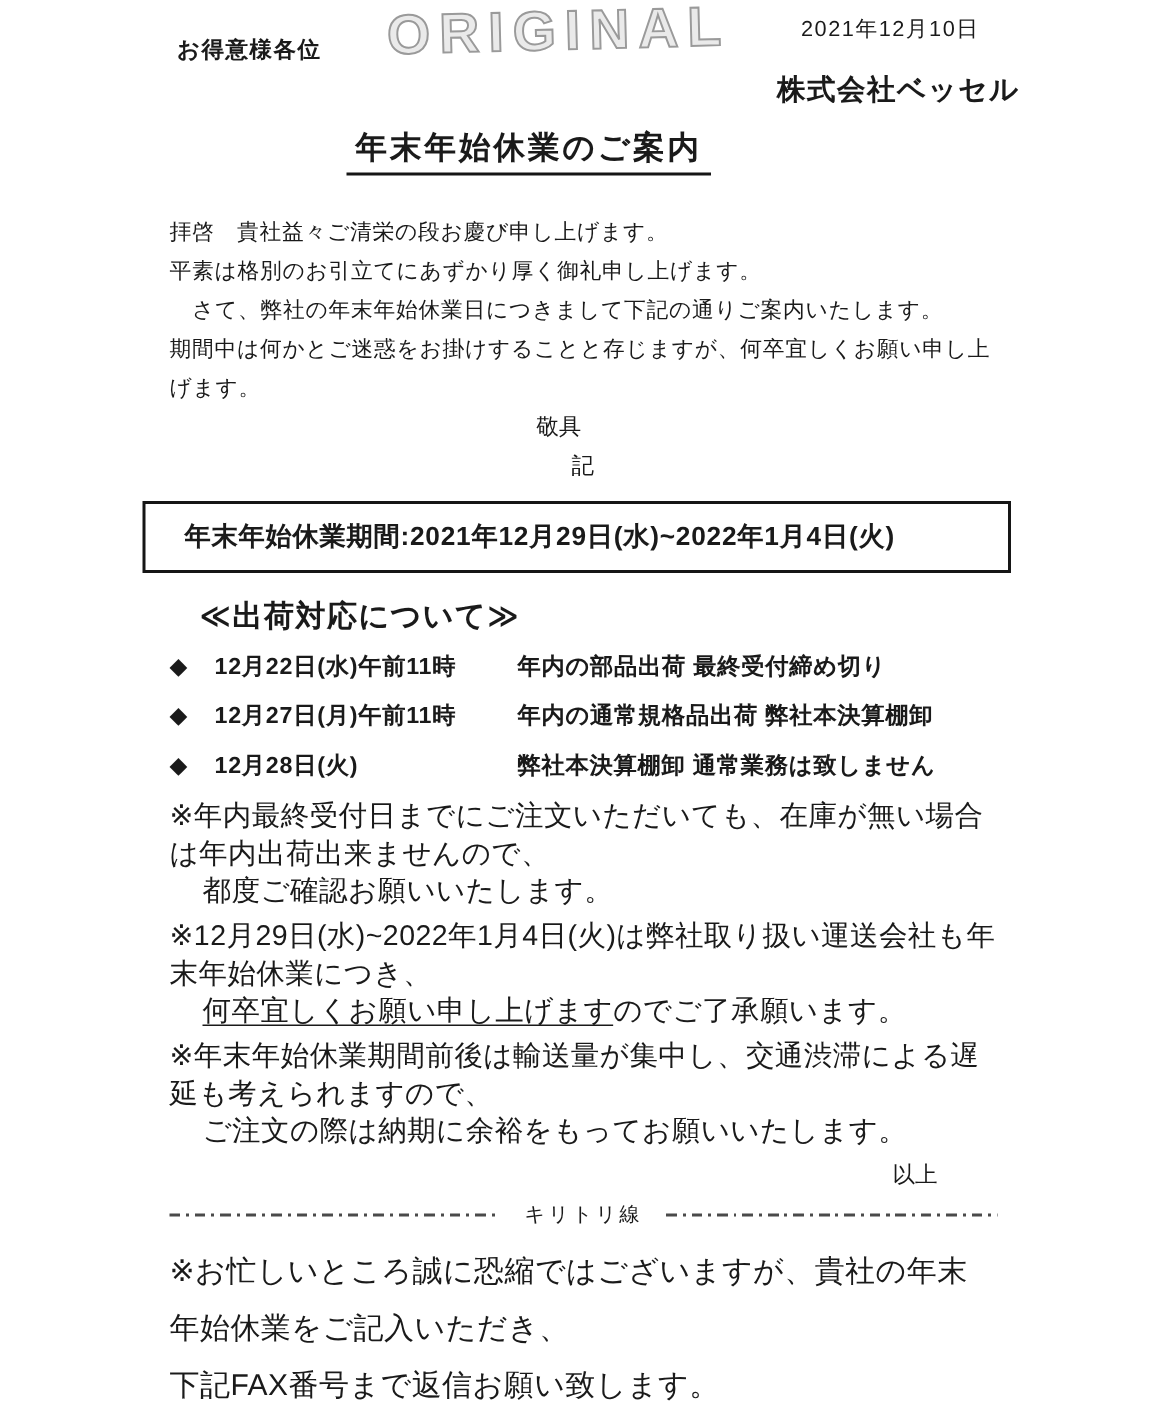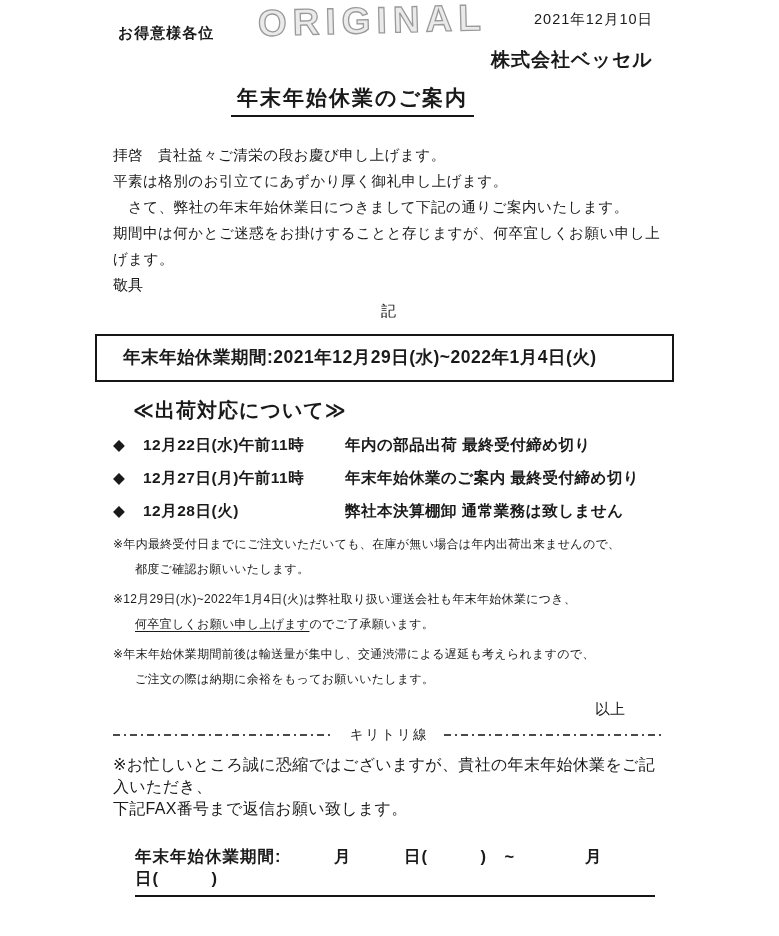--- a/index.html
+++ b/index.html
@@ -15,57 +15,57 @@
   .stamp{
     position:absolute;left:258px;top:0px;
     font-size:37px;font-weight:700;letter-spacing:6px;
     color:rgba(140,140,140,0.18);
     -webkit-text-stroke:1.3px #9a9a9a;
     transform:rotate(-1.5deg);
     user-select:none;
   }
   .doc-date{position:absolute;left:534px;top:10px;font-size:14.5px;letter-spacing:1px;}
   .recipient{position:absolute;left:118px;top:24px;font-size:15px;font-weight:700;letter-spacing:1px;}
-  .company{position:absolute;left:491px;top:47px;font-size:19px;font-weight:700;letter-spacing:1px;}
+  .company{position:absolute;left:518px;top:47px;font-size:19px;font-weight:700;letter-spacing:1px;}
   .title-wrap{position:absolute;left:0;top:84px;width:705px;text-align:center;}
   .doc-title{
     display:inline-block;font-size:21px;font-weight:700;letter-spacing:2px;
     border-bottom:2px solid #161616;padding:0 6px 3px;
   }
   
   .content{position:absolute;left:113px;top:142px;width:552px;}
   .greeting p{margin:0;font-size:14.5px;line-height:26px;letter-spacing:0.5px;}
-  .keigu{margin:0;text-align:left;padding-right:33px;font-size:15px;line-height:26px;}
+  .keigu{margin:0;text-align:center;padding-right:33px;font-size:15px;line-height:26px;}
   .record{margin:0;text-align:center;font-size:15px;line-height:26px;letter-spacing:1px;}
   .holiday-box{
     margin:10px 0 0 -18px;width:537px;
     border:2px solid #161616;
     padding:9px 12px 11px 26px;
     font-size:17.5px;font-weight:600;letter-spacing:0.5px;
   }
   .ship-heading{margin-top:15px;font-size:20px;font-weight:700;letter-spacing:1px;margin-left:20px;}
   .ship-list{margin-top:9px;}
   .ship-item{display:flex;font-size:15.5px;font-weight:600;line-height:24px;margin-bottom:9px;letter-spacing:0.5px;}
   .ship-item .bullet{width:30px;flex:none;}
   .ship-item .when{width:202px;flex:none;}
   .ship-item .what{flex:1;}
   .notes{margin-top:2px;}
-  .note{margin-bottom:5px;font-size:12px;line-height:25px;letter-spacing:0.3px;}
+  .note{margin-bottom:5px;font-size:19px;line-height:25px;letter-spacing:0.3px;}
   .note p{margin:0;}
   .note .cont{padding-left:22px;}
   .u{text-decoration:underline;text-underline-offset:3px;}
   .ijou{margin:2px 0 0;text-align:right;padding-right:40px;font-size:15px;line-height:24px;}
   .cutline{display:flex;align-items:center;margin-top:5px;}
   .cutline .bar{
     flex:1;height:2px;
     background:repeating-linear-gradient(90deg,#4a4a4a 0 7px,transparent 7px 11px,#4a4a4a 11px 13px,transparent 13px 17px);
   }
   .cutline .lbl{flex:none;margin:0 16px;font-size:13.5px;letter-spacing:2px;}
   .reply{margin-top:10px;}
-  .reply p{margin:0;font-size:16px;line-height:22px;letter-spacing:0.3px;}
+  .reply p{margin:0;font-size:20px;line-height:38px;letter-spacing:0.3px;}
   .form-line{
     margin:26px 0 0 22px;width:520px;
     border-bottom:2px solid #161616;
     padding-bottom:5px;
     font-size:16.5px;font-weight:600;letter-spacing:1px;
   }
 </style>
 </head>
 <body>
 
@@ -97,21 +97,21 @@
 
     <div class="ship-list">
       <div class="ship-item">
         <span class="bullet">◆</span>
         <span class="when">12月22日(水)午前11時</span>
         <span class="what">年内の部品出荷 最終受付締め切り</span>
       </div>
       <div class="ship-item">
         <span class="bullet">◆</span>
         <span class="when">12月27日(月)午前11時</span>
-        <span class="what">年末年始休業のご案内 最終受付締め切り</span>
+        <span class="what">年内の通常規格品出荷 弊社本決算棚卸</span>
       </div>
       <div class="ship-item">
         <span class="bullet">◆</span>
         <span class="when">12月28日(火)</span>
         <span class="what">弊社本決算棚卸 通常業務は致しません</span>
       </div>
     </div>
 
     <div class="notes">
       <div class="note">

